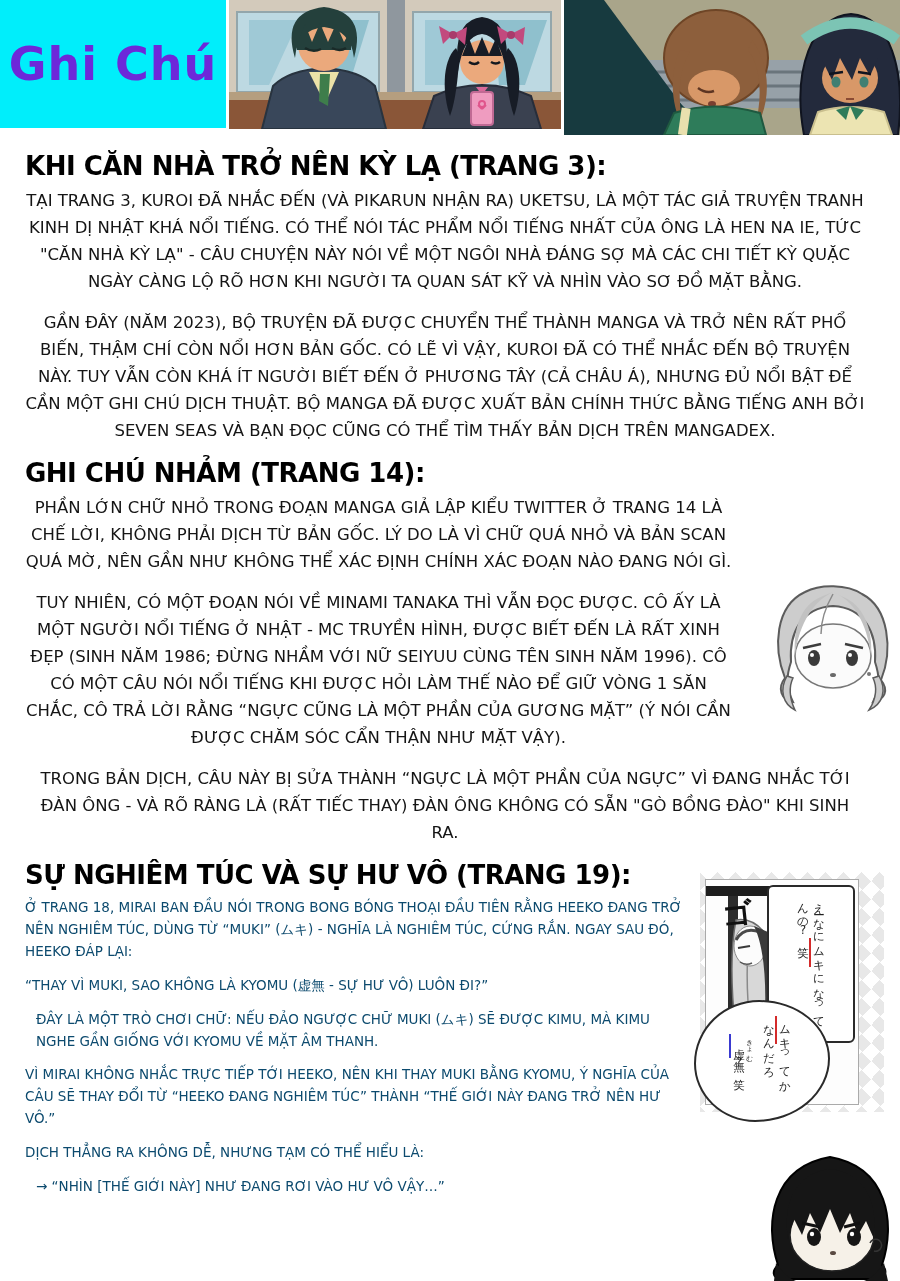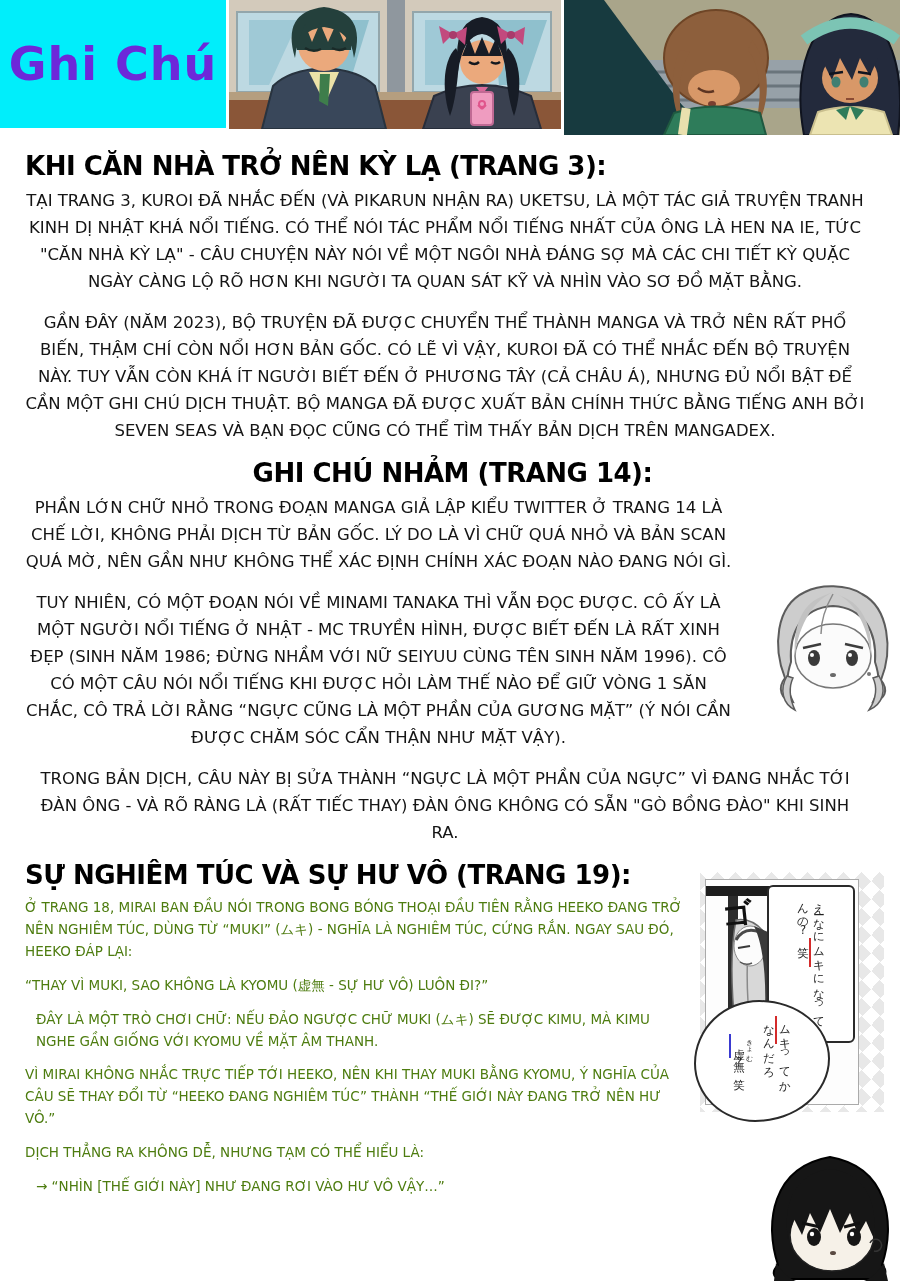--- a/index.html
+++ b/index.html
@@ -9,26 +9,26 @@
   header{display:flex;align-items:flex-start;height:135px;}
   .title-block{width:226px;height:128px;background:#00eefb;display:flex;align-items:center;justify-content:center;flex:none;}
   .title-block span{font-size:46px;font-weight:bold;color:#6d28d9;letter-spacing:1px;}
   .photo{flex:none;display:block;}
   .photo1{width:332px;height:129px;margin-left:3px;}
   .photo2{width:336px;height:135px;margin-left:3px;}
   
   main{position:relative;padding:16px 20px 0 25px;}
   h2.sec{font-size:26px;font-weight:800;letter-spacing:-0.5px;margin:0 0 6px 0;color:#000000;}
   p.body{font-size:16.5px;line-height:27px;margin:0 0 14px 0;color:#151515;text-align:center;}
-  p.small{font-size:13.5px;line-height:22px;margin:0 0 12px 0;color:#4d7c0f;}
+  p.small{font-size:13.5px;line-height:22px;margin:0 0 12px 0;color:#0c4a6e;}
   p.tight{margin:11px;}
   .pr-wide{padding-right:15px;}
   .pr-mid{padding-right:148px;}
   .pr-narrow{padding-right:192px;}
-  .mt8{margin-top:8px;text-align:center;}
+  .mt8{margin-top:8px;}
   
   .chibi1{position:absolute;left:765px;top:578px;}
   .chibi2{position:absolute;left:762px;top:1143px;}
   
   .manga-panel{position:absolute;left:700px;top:872px;width:184px;height:240px;
      background:repeating-conic-gradient(from 45deg,#e8e8e8 0% 25%,#ffffff 0% 50%);
      background-size:18px 18px;}
   .panel-inner{position:absolute;left:5px;top:7px;width:152px;height:224px;background:#fdfdfd;border:1px solid #aaa;overflow:hidden;}
   .sfx{position:absolute;left:16px;top:14px;font-size:30px;font-weight:bold;color:#111;transform:rotate(-6deg);}
   .bubble1{position:absolute;right:3px;top:5px;width:88px;height:158px;background:#fff;border:2px solid #2a2a2a;border-radius:6px;

